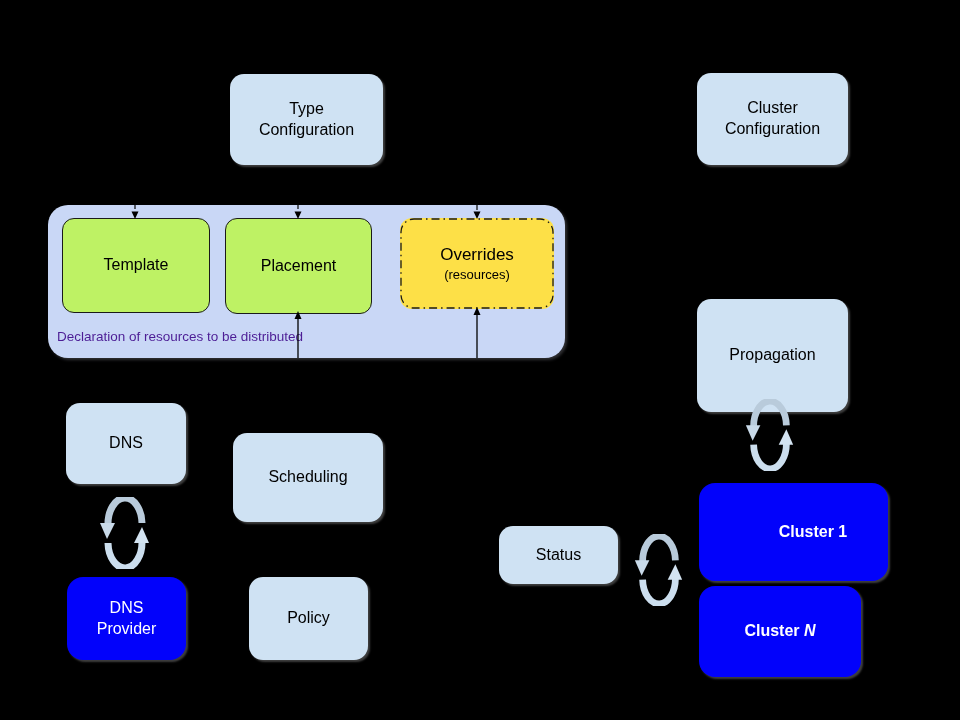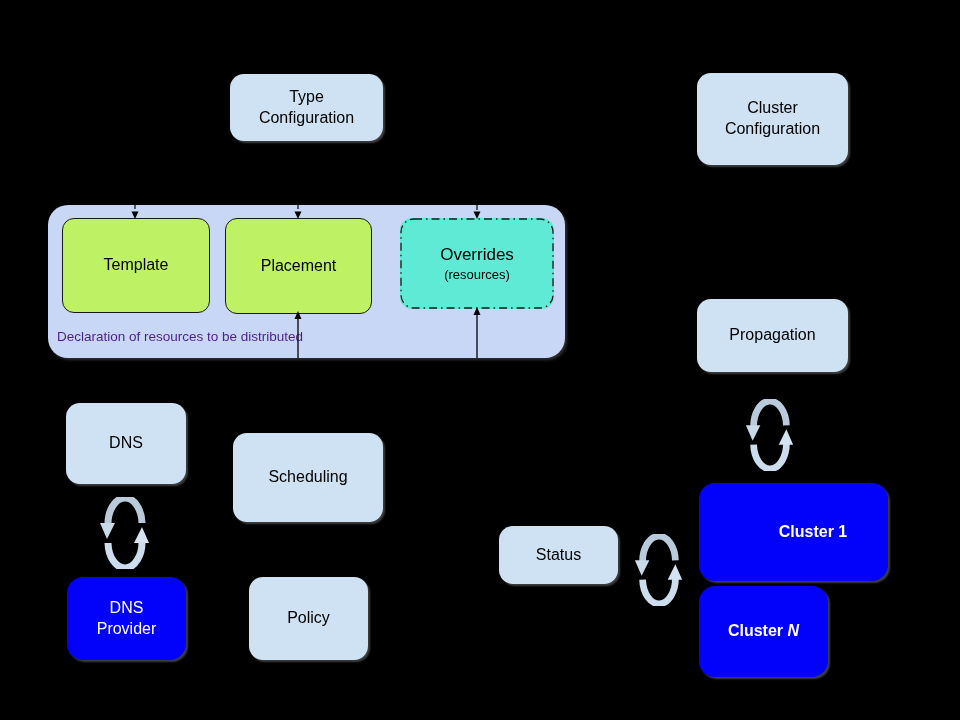--- a/index.html
+++ b/index.html
@@ -41,41 +41,41 @@
   <defs>
     <g id="sync-glyph">
       <path d="M 45 26 A 17 26 0 0 0 11 28" fill="none" stroke="#b9cbdb" stroke-width="7"></path>
       <polygon points="3,26 18,26 10,42" fill="#c9dae9"></polygon>
       <path d="M 11 46 A 17 26 0 0 0 45 44" fill="none" stroke="#ccdeee" stroke-width="7"></path>
       <polygon points="37,46 52,46 45,30" fill="#d3e3f1"></polygon>
     </g>
   </defs>
 </svg>
 
-<div class="node" style="left:230px;top:74px;width:153px;height:67px;">
+<div class="node" style="left:230px;top:74px;width:153px;height:91px;">
   <span class="label">Type
 Configuration</span>
 </div>
 
 <div class="node" style="left:697px;top:73px;width:151px;height:92px;">
   <span class="label">Cluster
 Configuration</span>
 </div>
 
 <div class="group">
 
   <div class="inner" style="left:14px;top:13px;width:146px;height:93px;">
     <span class="label">Template</span>
   </div>
 
   <div class="inner" style="left:177px;top:13px;width:145px;height:94px;">
     <span class="label">Placement</span>
   </div>
 
-  <div class="inner no-border" style="left:352px;top:13px;width:154px;height:91px;background:#5eead4;align-items:center;">
+  <div class="inner no-border" style="left:352px;top:13px;width:154px;height:91px;background:#fde047;align-items:center;">
     <svg class="arrows" width="154" height="91">
       <rect x="1" y="1" width="152" height="89" rx="13" ry="13" fill="none" stroke="#1a1a1a" stroke-width="1.3" stroke-dasharray="8 4 1.5 4"></rect>
     </svg>
     <span class="overrides-title">Overrides</span>
     <span class="overrides-sub">(resources)</span>
   </div>
 
   <span class="caption">Declaration of resources to be distributed</span>
 
   <svg class="arrows" width="517" height="153">
@@ -108,33 +108,33 @@
 </div>
 
 <div class="node" style="left:233px;top:403px;width:150px;height:89px;margin-top:30px;">
   <span class="label">Scheduling</span>
 </div>
 
 <div class="node" style="left:249px;top:577px;width:119px;height:83px;">
   <span class="label">Policy</span>
 </div>
 
-<div class="node" style="left:697px;top:299px;width:151px;height:73px;">
+<div class="node" style="left:697px;top:299px;width:151px;height:113px;">
   <span class="label">Propagation</span>
 </div>
 
 <svg class="sync" style="left:743px;top:399px;" width="54" height="72" viewBox="0 0 56 72">
   <use href="#sync-glyph"></use>
 </svg>
 
 <div class="node blue bold" style="left:699px;top:483px;width:150px;height:98px;padding-left:39px;">
   <span class="label">Cluster 1</span>
 </div>
 
-<div class="node blue bold" style="left:699px;top:586px;width:129px;height:91px;">
+<div class="node blue bold" style="left:699px;top:586px;width:162px;height:91px;">
   <span class="label"><span>Cluster </span><span class="italic">N</span></span>
 </div>
 
 <div class="node" style="left:499px;top:526px;width:119px;height:58px;">
   <span class="label">Status</span>
 </div>
 
 <svg class="sync" style="left:632px;top:534px;" width="54" height="72" viewBox="0 0 56 72">
   <use href="#sync-glyph"></use>
 </svg>

